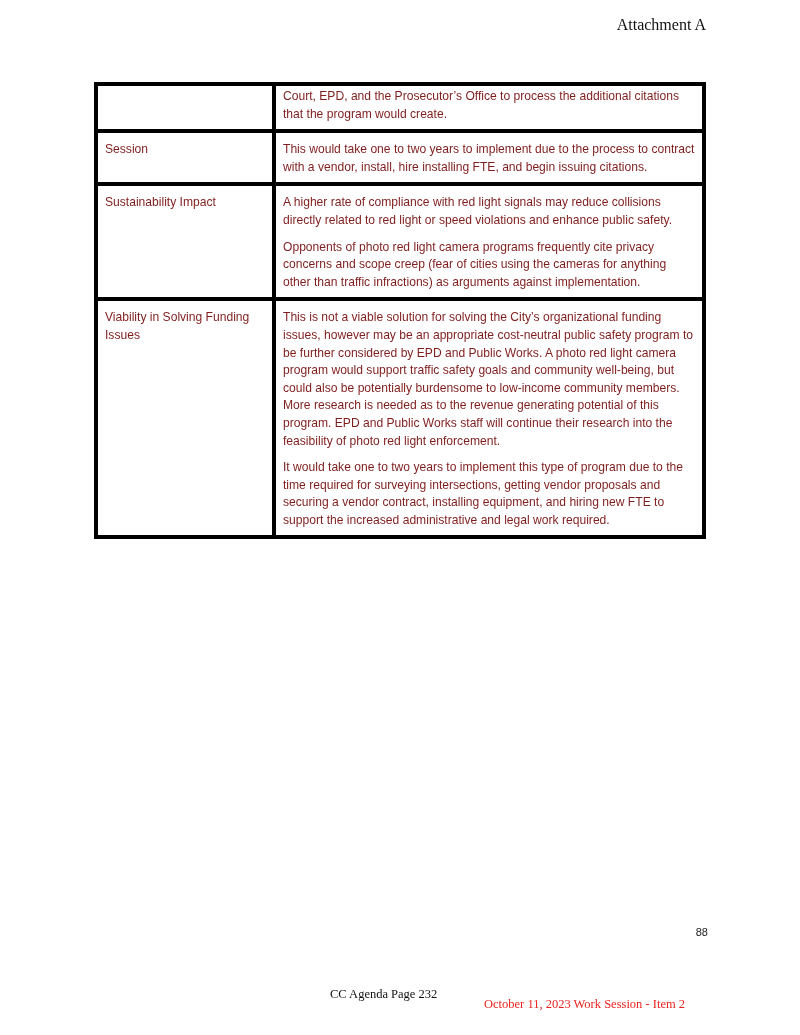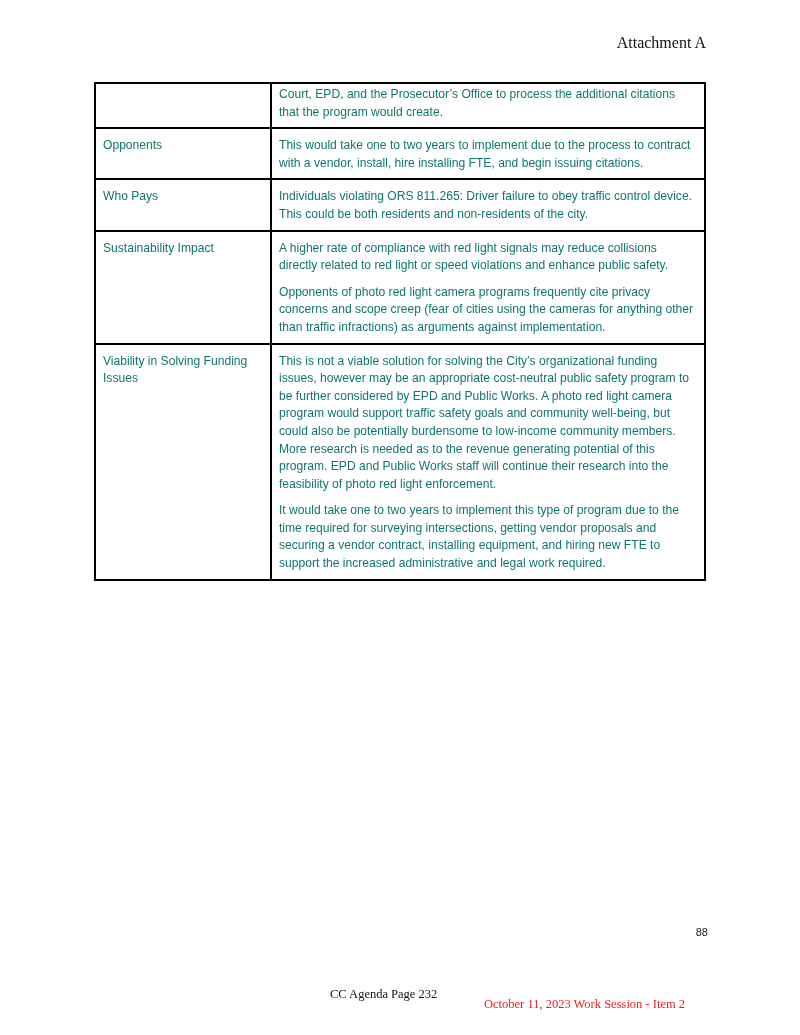--- a/index.html
+++ b/index.html
@@ -10,41 +10,41 @@
     body {
       width: 800px;
       height: 1035px;
       position: relative;
       overflow: hidden;
       font-family: "Liberation Sans", "DejaVu Sans", sans-serif;
       color: #000;
     }
     .header-right {
       position: absolute;
-      top: 34px;
+      top: 16px;
       right: 94px;
       font-family: "Liberation Serif", "DejaVu Serif", serif;
       font-size: 16px;
       color: #111;
     }
     table.doc-table {
       position: absolute;
       top: 82px;
       left: 94px;
       width: 612px;
       border-collapse: collapse;
       table-layout: fixed;
     }
     table.doc-table td {
-      border: 2px solid #000000;
+      border: 4px solid #000000;
       vertical-align: top;
       font-size: 12.1px;
       line-height: 17.6px;
       padding: 1px 7px 6px 7px;
-      color: #0f766e;
+      color: #7f1d1d;
     }
     table.doc-table td.label-cell {
       width: 160px;
       padding-top: 8px;
     }
     table.doc-table td.content-cell {
       padding-top: 2px;
     }
     table.doc-table tr.first-row td { padding-top: 2px; }
     table.doc-table tr:not(.first-row) td { padding-top: 8px; }
@@ -80,29 +80,23 @@
 
 <table class="doc-table">
   <tbody>
     <tr class="first-row">
       <td class="label-cell"></td>
       <td class="content-cell">
         <p class="para">Court, EPD, and the Prosecutor’s Office to process the additional citations that the program would create.</p>
       </td>
     </tr>
     <tr>
-      <td class="label-cell">Opponents</td>
+      <td class="label-cell">Session</td>
       <td class="content-cell">
         <p class="para">This would take one to two years to implement due to the process to contract with a vendor, install, hire installing FTE, and begin issuing citations.</p>
-      </td>
-    </tr>
-    <tr>
-      <td class="label-cell">Who Pays</td>
-      <td class="content-cell">
-        <p class="para">Individuals violating ORS 811.265: Driver failure to obey traffic control device. This could be both residents and non-residents of the city.</p>
       </td>
     </tr>
     <tr>
       <td class="label-cell">Sustainability Impact</td>
       <td class="content-cell">
         <p class="para">A higher rate of compliance with red light signals may reduce collisions directly related to red light or speed violations and enhance public safety.</p>
         <p class="para">Opponents of photo red light camera programs frequently cite privacy concerns and scope creep (fear of cities using the cameras for anything other than traffic infractions) as arguments against implementation.</p>
       </td>
     </tr>
     <tr>

